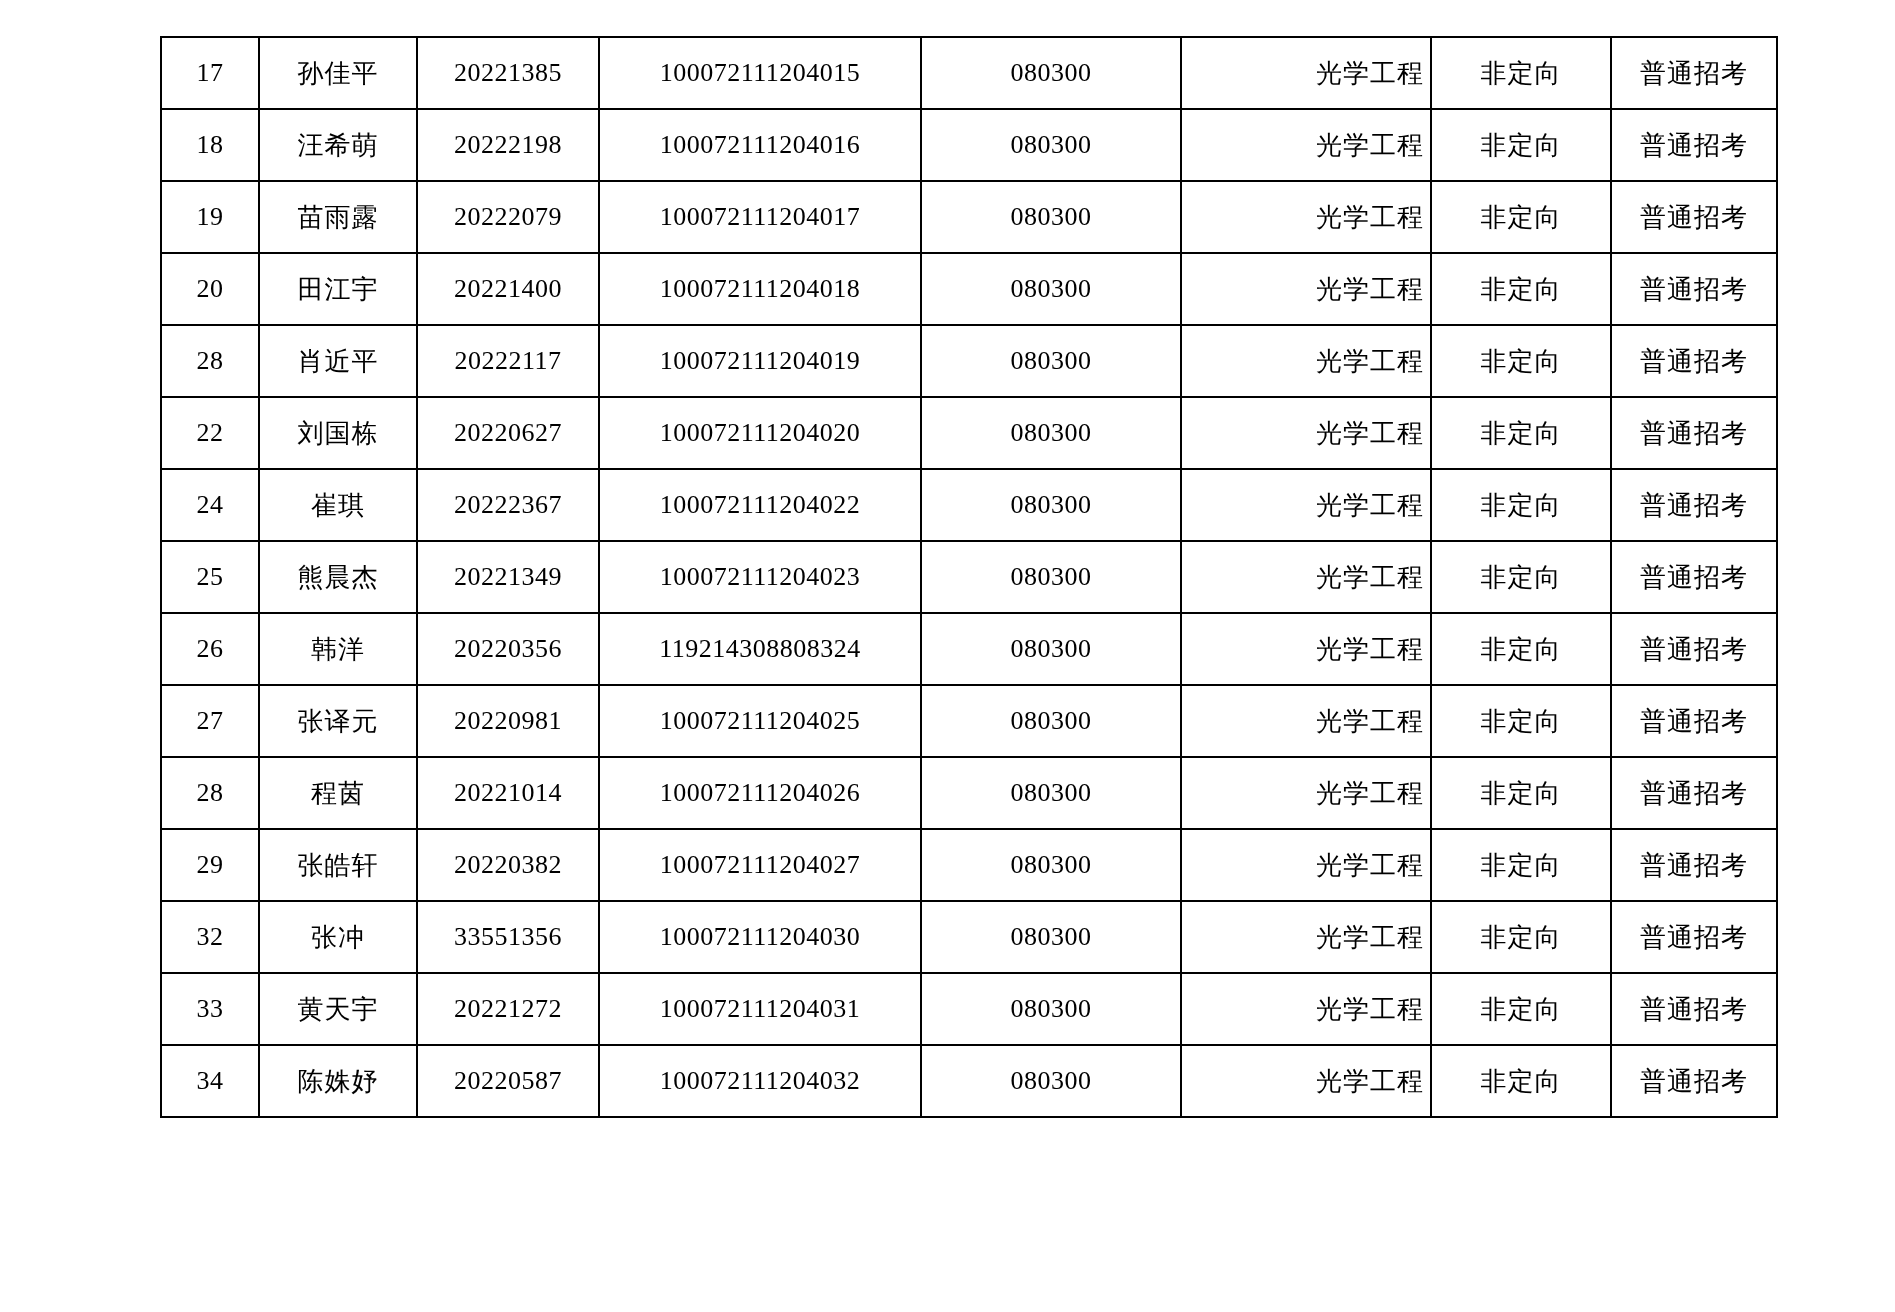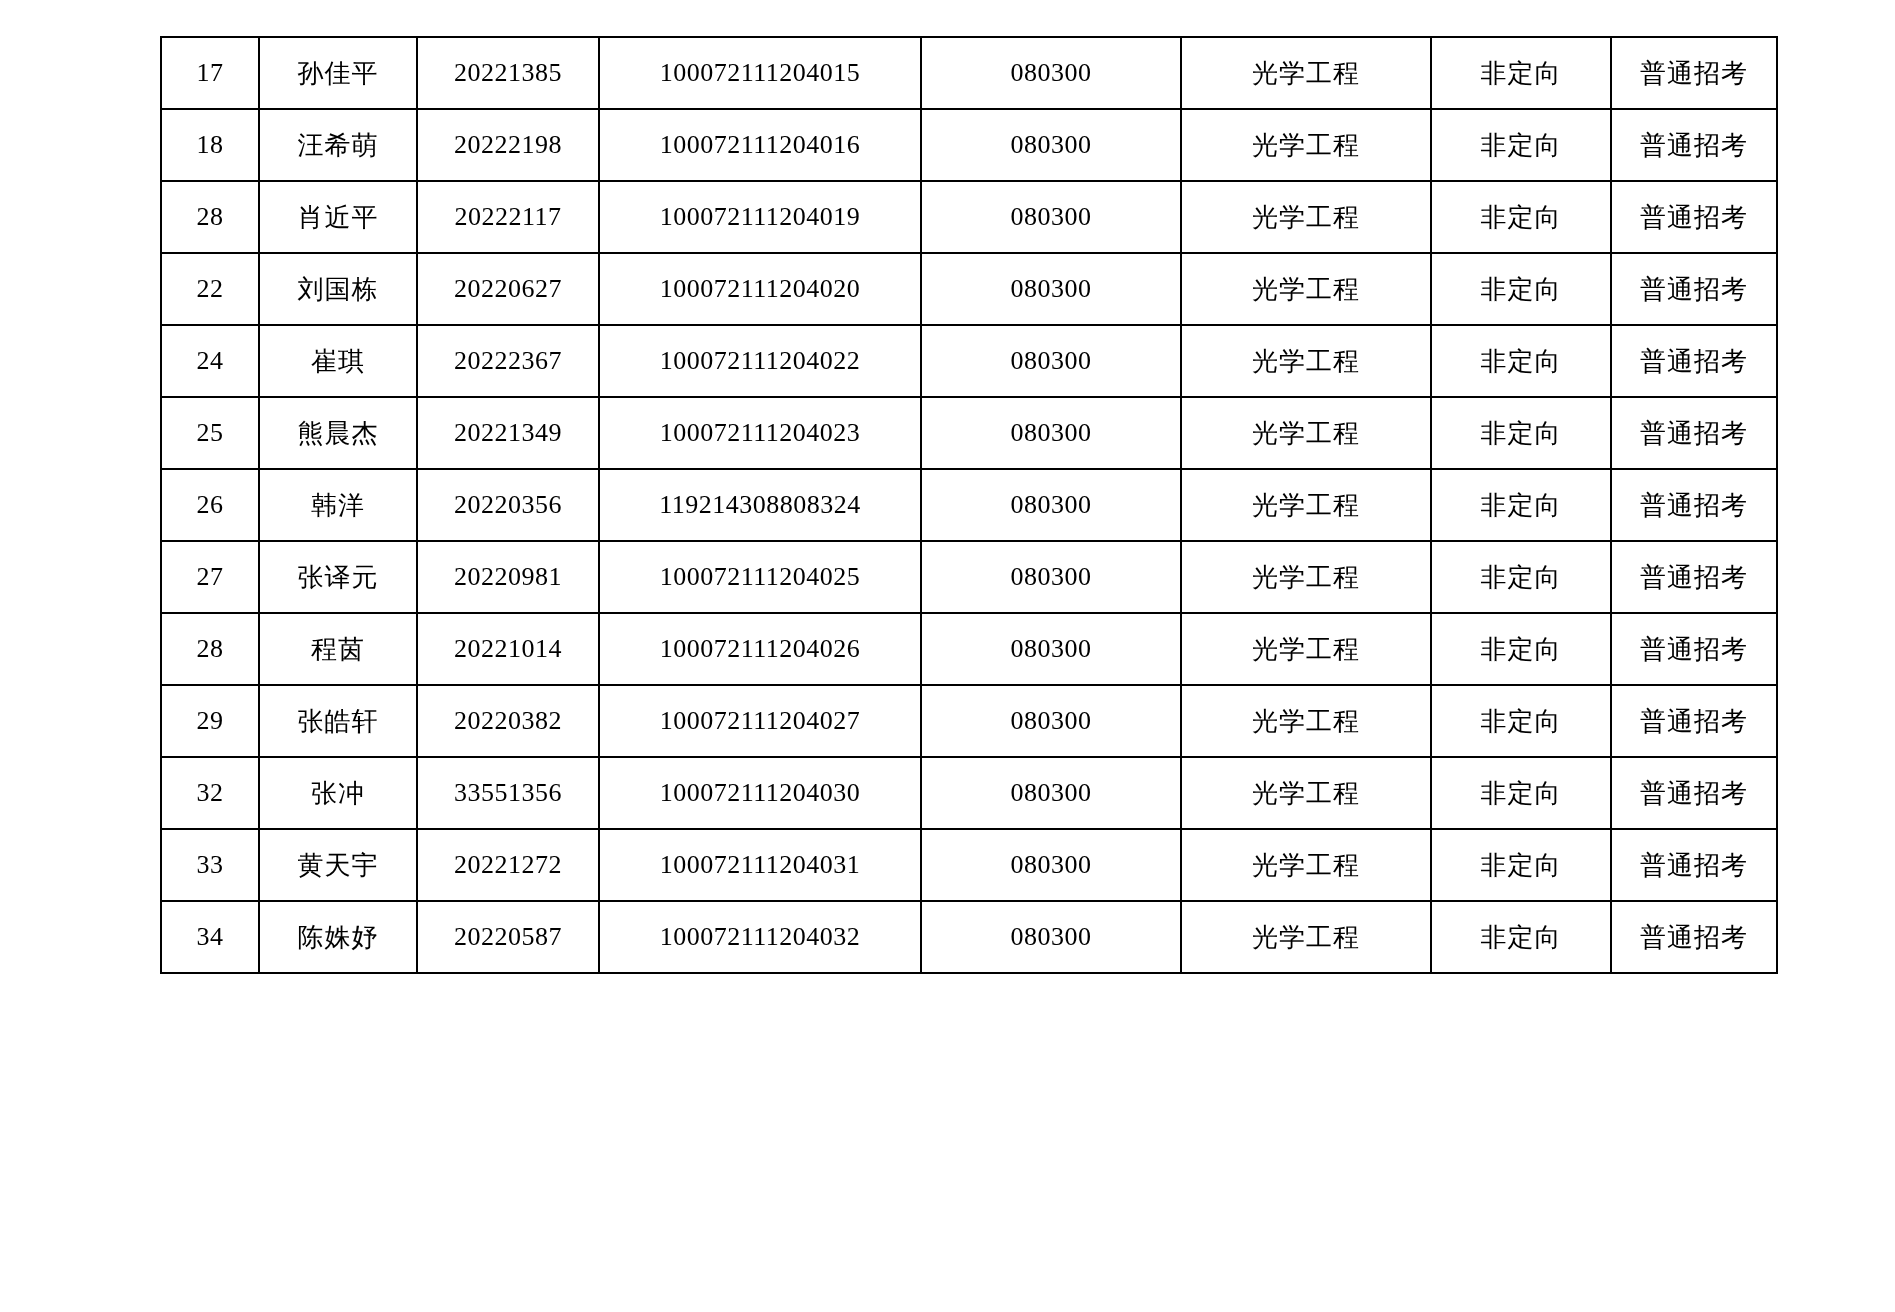--- a/index.html
+++ b/index.html
@@ -47,21 +47,21 @@
   td.idx,
   td.name,
   td.examid,
   td.ticket,
   td.majorcode,
   td.type,
   td.category {
     text-align: center;
   }
   td.majorname {
-    text-align: center;
+    text-align: right;
     padding-left: 14px;
   }
   .cjk {
     font-family: "DejaVu Sans", "Liberation Sans", sans-serif;
     font-size: 25px;
     letter-spacing: 1px;
   }
   .num {
     font-family: "Liberation Serif", "DejaVu Serif", serif;
     font-size: 27px;
@@ -98,20 +98,40 @@
           <td class="idx num">18</td>
           <td class="name cjk">汪希萌</td>
           <td class="examid num">20222198</td>
           <td class="ticket num">100072111204016</td>
           <td class="majorcode num">080300</td>
           <td class="majorname cjk">光学工程</td>
           <td class="type cjk">非定向</td>
           <td class="category cjk">普通招考</td>
         </tr>
         <tr>
+          <td class="idx num">19</td>
+          <td class="name cjk">苗雨露</td>
+          <td class="examid num">20222079</td>
+          <td class="ticket num">100072111204017</td>
+          <td class="majorcode num">080300</td>
+          <td class="majorname cjk">光学工程</td>
+          <td class="type cjk">非定向</td>
+          <td class="category cjk">普通招考</td>
+        </tr>
+        <tr>
+          <td class="idx num">20</td>
+          <td class="name cjk">田江宇</td>
+          <td class="examid num">20221400</td>
+          <td class="ticket num">100072111204018</td>
+          <td class="majorcode num">080300</td>
+          <td class="majorname cjk">光学工程</td>
+          <td class="type cjk">非定向</td>
+          <td class="category cjk">普通招考</td>
+        </tr>
+        <tr>
           <td class="idx num">28</td>
           <td class="name cjk">肖近平</td>
           <td class="examid num">20222117</td>
           <td class="ticket num">100072111204019</td>
           <td class="majorcode num">080300</td>
           <td class="majorname cjk">光学工程</td>
           <td class="type cjk">非定向</td>
           <td class="category cjk">普通招考</td>
         </tr>
         <tr>

